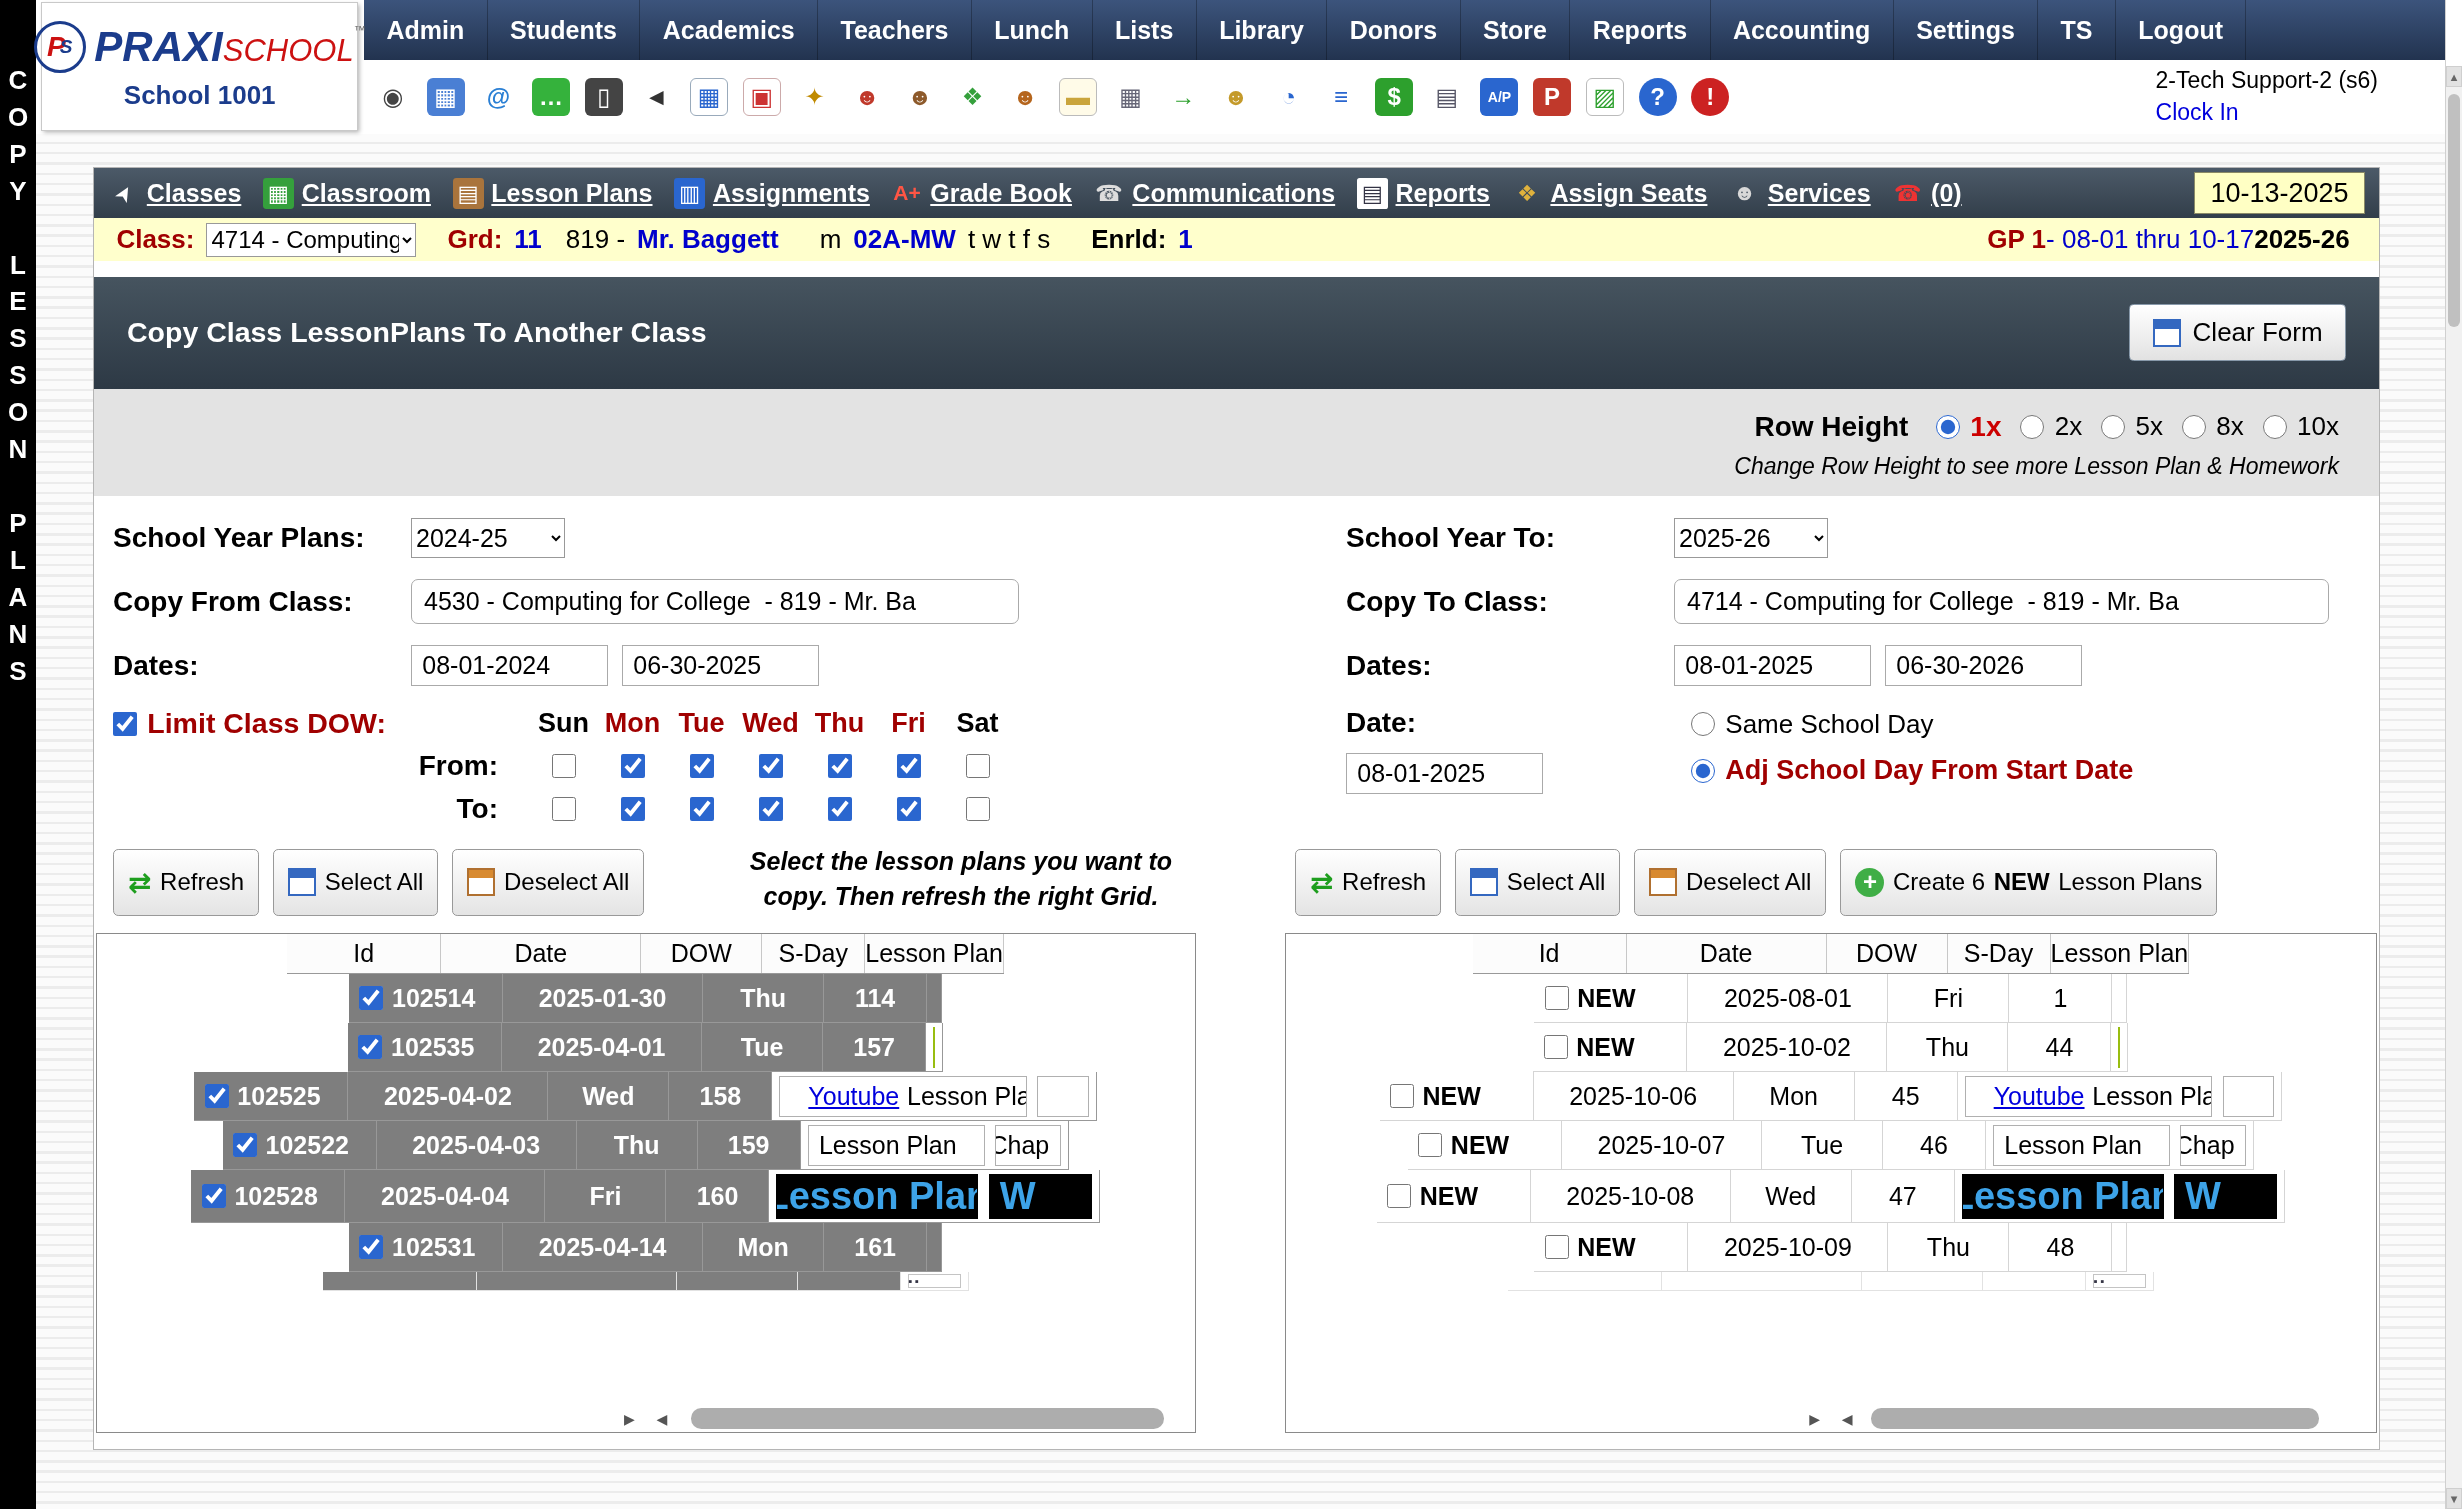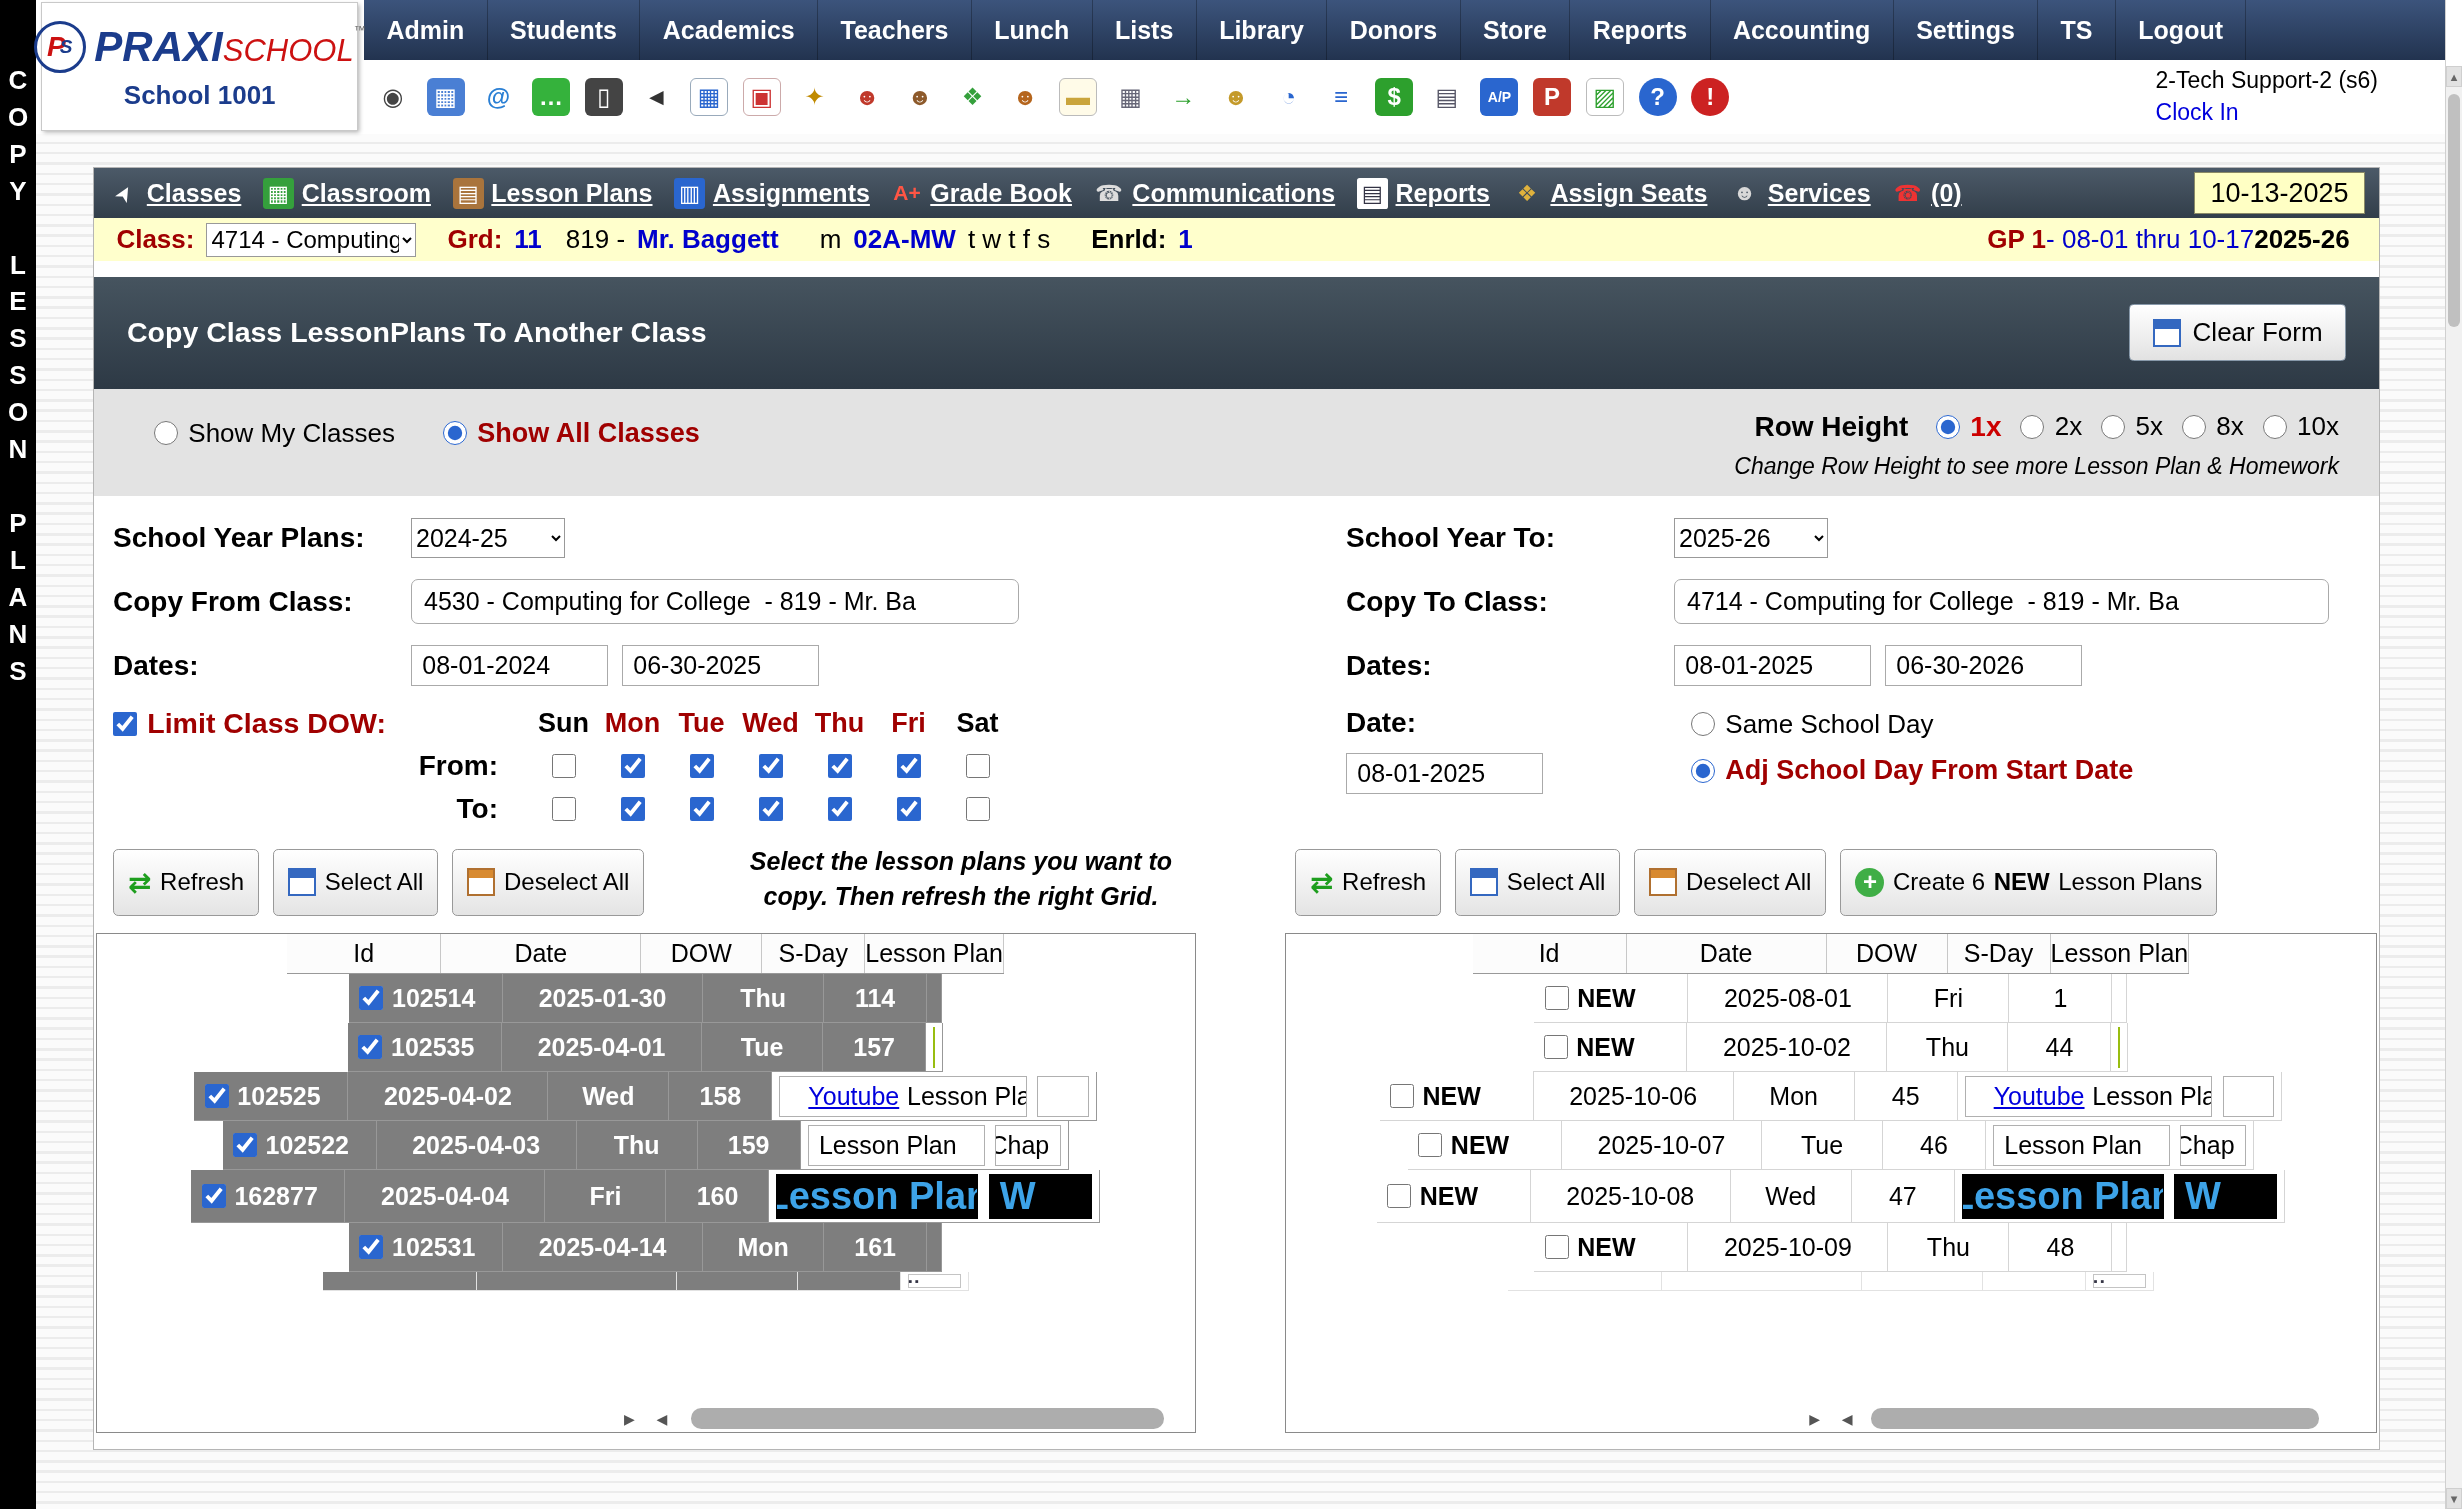--- a/index.html
+++ b/index.html
@@ -317,30 +317,20 @@
 
     <div class="panel-head">
       <div class="panel-title">Copy Class LessonPlans To Another Class</div>
       <button class="clear-btn">
         <span class="win-icon"></span>
         <span>Clear Form</span>
       </button>
     </div>
 
     <div class="filter-strip">
-      <div class="show-group">
-        <label class="rlabel">
-          <input type="radio" name="scope" style="">
-          <span>Show My Classes</span>
-        </label>
-        <label class="rlabel">
-          <input type="radio" name="scope" checked="" style="">
-          <span class="dr" style="font-size:27px;">Show All Classes</span>
-        </label>
-      </div>
       <div class="rh-group">
         <div class="rh-row">
           <span class="rh-title">Row Height</span>
           <label class="rlabel">
               <input type="radio" name="rh" checked="" style="">
               <span class="rh-sel" style="font-size:28px;">1x</span>
             </label>
           <label class="rlabel">
               <input type="radio" name="rh" style="">
               <span>2x</span>
@@ -577,21 +567,21 @@
               </div>
             <div class="lp-white lp-b2">
                 <span>Chap</span>
               </div>
           </div>
         </div>
 
         <div class="grid-row">
           <div class="cell c-id">
               <input type="checkbox" checked="" style="">
-              <span>162877</span>
+              <span>102528</span>
             </div>
           <div class="cell c-date">2025-04-04</div>
           <div class="cell c-dow">Fri</div>
           <div class="cell c-sday">160</div>
           <div class="cell c-lp lp-cell">
             <div class="lp-white lp-dark lp-w64">
                 <span>Lesson Plan</span>
               </div>
             <div class="lp-white lp-dark lp-b2">
                 <span>W</span>

